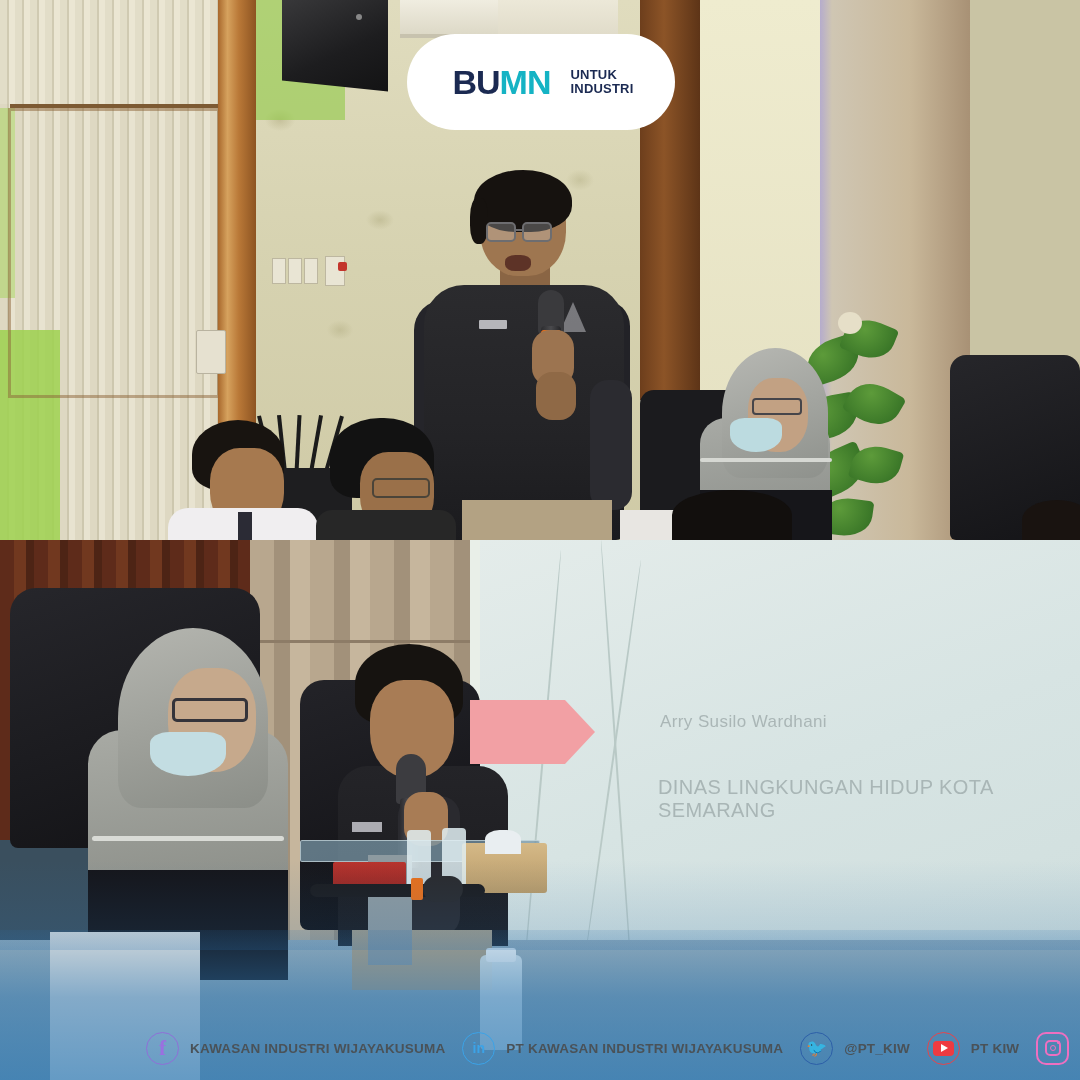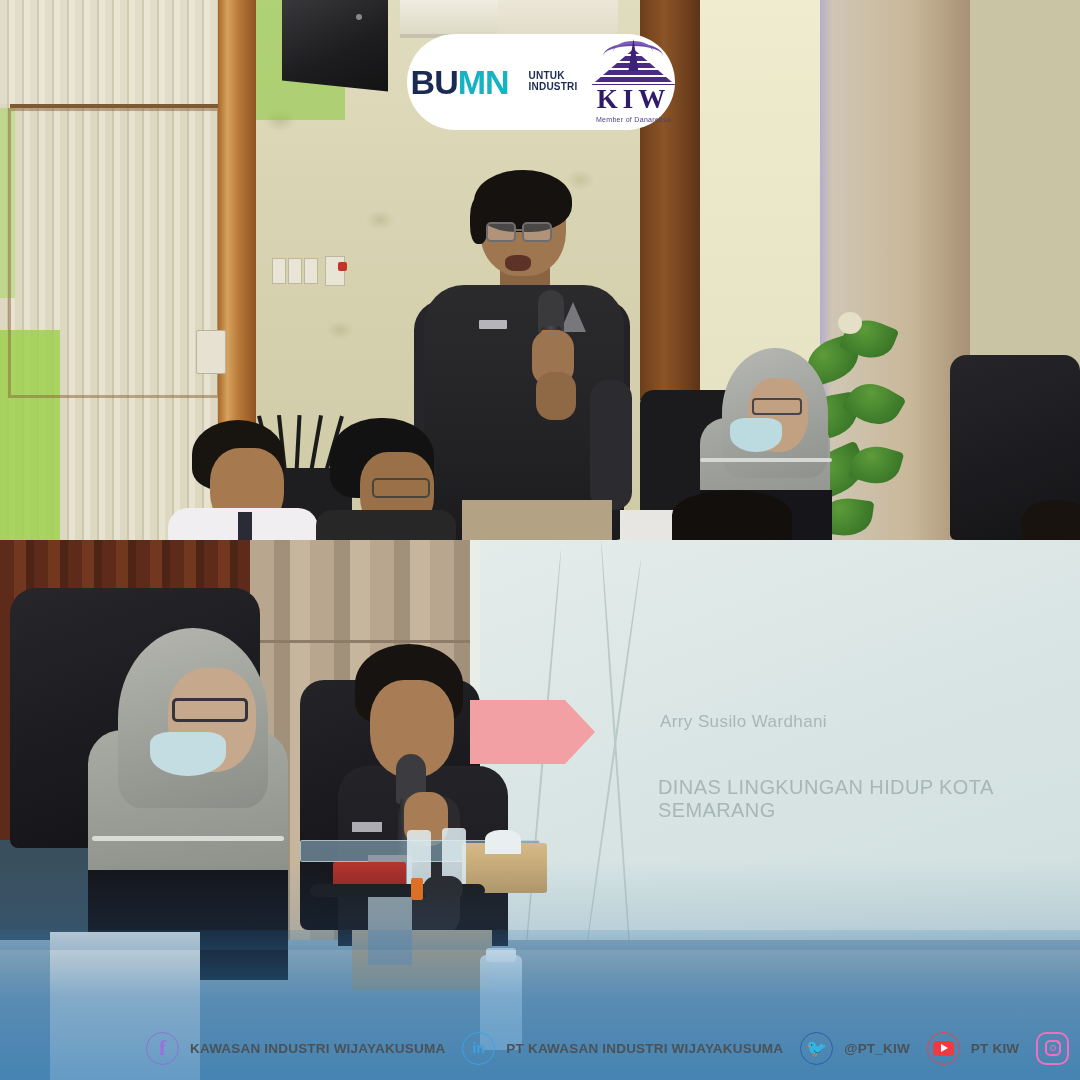--- a/index.html
+++ b/index.html
@@ -229,21 +229,21 @@
   
   .logo-pill{
     position:absolute; left:407px; top:34px; width:268px; height:96px;
     background:#ffffff; border-radius:48px;
     display:flex; align-items:center; justify-content:center; gap:14px;
   }
   .bumn-wrap{display:flex; align-items:center; gap:20px; margin-left:4px;}
   .bumn-mark{font-size:34px; font-weight:bold; letter-spacing:-1px; line-height:1;}
   .bumn-bu{color:#1b2a52;}
   .bumn-mn{color:#15b3c4;}
-  .bumn-sub{font-size:10px; font-weight:bold; color:#1b2a52; line-height:1.08; letter-spacing:.2px;}
+  .bumn-sub{font-size:13px; font-weight:bold; color:#1b2a52; line-height:1.08; letter-spacing:.2px;}
   .kiw-wrap{display:flex; flex-direction:column; align-items:center; width:104px;}
   .kiw-mark{position:relative; width:84px; height:44px;}
   .kiw-tri{
     position:absolute; left:0; top:8px; width:84px; height:36px;
     background:repeating-linear-gradient(180deg,#4b2a84 0 5px,#ffffff 5px 7px);
     clip-path:polygon(50% 0,100% 100%,0 100%);
   }
   .kiw-spike{
     position:absolute; left:37px; top:-2px; width:10px; height:32px;
     background:#3c2178; clip-path:polygon(50% 0,100% 100%,0 100%);
@@ -449,30 +449,20 @@
   <div class="blue-wash"></div>
 
   <div class="logo-pill">
     <div class="bumn-wrap">
       <div class="bumn-mark"><span class="bumn-bu">BU</span><span class="bumn-mn">MN</span></div>
       <div class="bumn-sub">
         <div>UNTUK</div>
         <div>INDUSTRI</div>
       </div>
     </div>
-    <div class="kiw-wrap">
-      <div class="kiw-mark">
-        <div class="kiw-tri"></div>
-        <div class="kiw-fan"></div>
-        <div class="kiw-fan2"></div>
-        <div class="kiw-spike"></div>
-      </div>
-      <div class="kiw-text">KIW</div>
-      <div class="kiw-member">Member of  Danareksa</div>
-    </div>
   </div>
 
   <div class="social">
 
     <div class="s-item">
       <div class="ic ic-fb">
           <span class="glyph-fb">f</span>
         </div>
       <span class="s-label">KAWASAN INDUSTRI WIJAYAKUSUMA</span>
     </div>

